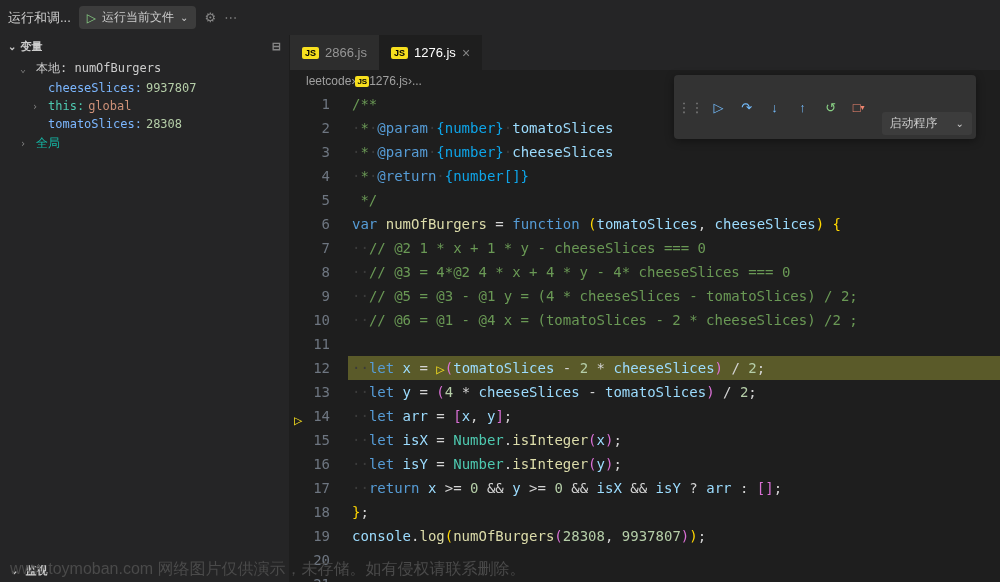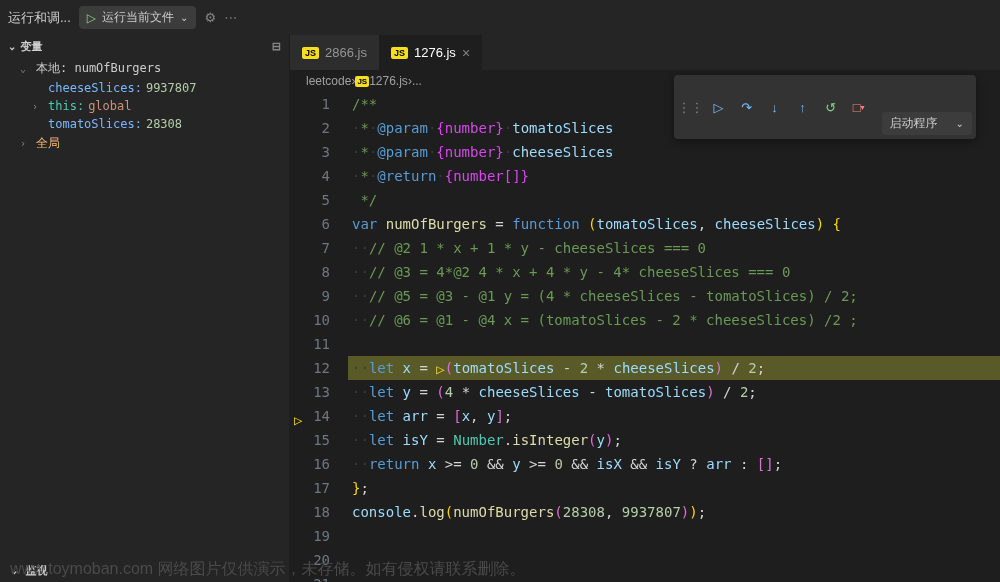--- a/index.html
+++ b/index.html
@@ -190,21 +190,21 @@
   color: #f7df1e;
 }
 .code-lines { flex: 1; }
 .line { height: 24px; white-space: pre; padding-left: 4px; }
 .line.current {
   background: #5a5a29;
 }
 .ws { color: #3b3b3b; }
 .c-comment { color: #6a9955; }
 .c-doctag { color: #569cd6; }
-.c-doctype { color: #d946ef; }
+.c-doctype { color: #0ea5e9; }
 .c-param { color: #9cdcfe; }
 .c-kw { color: #569cd6; }
 .c-fn { color: #dcdcaa; }
 .c-var { color: #9cdcfe; }
 .c-num { color: #b5cea8; }
 .c-op { color: #d4d4d4; }
 .c-obj { color: #4ec9b0; }
 .c-brack { color: #ffd700; }
 .c-brack2 { color: #da70d6; }
 .debug-cursor {
@@ -256,21 +256,21 @@
       <span class="var-name this">this:</span>
       <span class="var-val str">global</span>
     </div>
     <div class="var-item level2">
       <span class="chev"></span>
       <span class="var-name">tomatoSlices:</span>
       <span class="var-val">28308</span>
     </div>
     <div class="var-item">
       <span class="chev">›</span>
-      <span style="color:#fdba74">全局</span>
+      <span style="color:#14b8a6">全局</span>
     </div>
     <div class="sidebar-spacer"></div>
     <div class="watch-header">
       <span style="font-size:10px;margin-right:4px;">⌄</span>
       <span>监视</span>
     </div>
   </div>
 
   <div class="editor-area">
     <div class="tabs">
@@ -340,20 +340,21 @@
           <div class="line"><span class="c-comment"> */</span></div>
           <div class="line"><span class="c-kw">var</span> <span class="c-fn">numOfBurgers</span> <span class="c-op">=</span> <span class="c-kw">function</span> <span class="c-brack">(</span><span class="c-var">tomatoSlices</span><span class="c-op">,</span> <span class="c-var">cheeseSlices</span><span class="c-brack">)</span> <span class="c-brack">{</span></div>
           <div class="line"><span class="ws">·</span><span class="ws">·</span><span class="c-comment">// @2 1 * x + 1 * y - cheeseSlices === 0</span></div>
           <div class="line"><span class="ws">·</span><span class="ws">·</span><span class="c-comment">// @3 = 4*@2 4 * x + 4 * y - 4* cheeseSlices === 0</span></div>
           <div class="line"><span class="ws">·</span><span class="ws">·</span><span class="c-comment">// @5 = @3 - @1 y = (4 * cheeseSlices - tomatoSlices) / 2;</span></div>
           <div class="line"><span class="ws">·</span><span class="ws">·</span><span class="c-comment">// @6 = @1 - @4 x = (tomatoSlices - 2 * cheeseSlices) /2 ;</span></div>
           <div class="line"></div>
           <div class="line current"><span class="ws">·</span><span class="ws">·</span><span class="c-kw">let</span> <span class="c-var">x</span> <span class="c-op">=</span> <span class="debug-cursor">▷</span><span class="c-brack2">(</span><span class="c-var">tomatoSlices</span> <span class="c-op">-</span> <span class="c-num">2</span> <span class="c-op">*</span> <span class="c-var">cheeseSlices</span><span class="c-brack2">)</span> <span class="c-op">/</span> <span class="c-num">2</span><span class="c-op">;</span></div>
           <div class="line"><span class="ws">·</span><span class="ws">·</span><span class="c-kw">let</span> <span class="c-var">y</span> <span class="c-op">=</span> <span class="c-brack2">(</span><span class="c-num">4</span> <span class="c-op">*</span> <span class="c-var">cheeseSlices</span> <span class="c-op">-</span> <span class="c-var">tomatoSlices</span><span class="c-brack2">)</span> <span class="c-op">/</span> <span class="c-num">2</span><span class="c-op">;</span></div>
           <div class="line"><span class="ws">·</span><span class="ws">·</span><span class="c-kw">let</span> <span class="c-var">arr</span> <span class="c-op">=</span> <span class="c-brack2">[</span><span class="c-var">x</span><span class="c-op">,</span> <span class="c-var">y</span><span class="c-brack2">]</span><span class="c-op">;</span></div>
+          <div class="line"><span class="ws">·</span><span class="ws">·</span><span class="c-kw">let</span> <span class="c-var">isX</span> <span class="c-op">=</span> <span class="c-obj">Number</span><span class="c-op">.</span><span class="c-fn">isInteger</span><span class="c-brack2">(</span><span class="c-var">x</span><span class="c-brack2">)</span><span class="c-op">;</span></div>
           <div class="line"><span class="ws">·</span><span class="ws">·</span><span class="c-kw">let</span> <span class="c-var">isY</span> <span class="c-op">=</span> <span class="c-obj">Number</span><span class="c-op">.</span><span class="c-fn">isInteger</span><span class="c-brack2">(</span><span class="c-var">y</span><span class="c-brack2">)</span><span class="c-op">;</span></div>
           <div class="line"><span class="ws">·</span><span class="ws">·</span><span class="c-kw">return</span> <span class="c-var">x</span> <span class="c-op">&gt;=</span> <span class="c-num">0</span> <span class="c-op">&amp;&amp;</span> <span class="c-var">y</span> <span class="c-op">&gt;=</span> <span class="c-num">0</span> <span class="c-op">&amp;&amp;</span> <span class="c-var">isX</span> <span class="c-op">&amp;&amp;</span> <span class="c-var">isY</span> <span class="c-op">?</span> <span class="c-var">arr</span> <span class="c-op">:</span> <span class="c-brack2">[</span><span class="c-brack2">]</span><span class="c-op">;</span></div>
           <div class="line"><span class="c-brack">}</span><span class="c-op">;</span></div>
           <div class="line"><span class="c-var">console</span><span class="c-op">.</span><span class="c-fn">log</span><span class="c-brack">(</span><span class="c-fn">numOfBurgers</span><span class="c-brack2">(</span><span class="c-num">28308</span><span class="c-op">,</span> <span class="c-num">9937807</span><span class="c-brack2">)</span><span class="c-brack">)</span><span class="c-op">;</span></div>
         </div>
     </div>
   </div>
 </div>
 
 <div class="watermark">www.toymoban.com 网络图片仅供演示，未存储。如有侵权请联系删除。</div>

